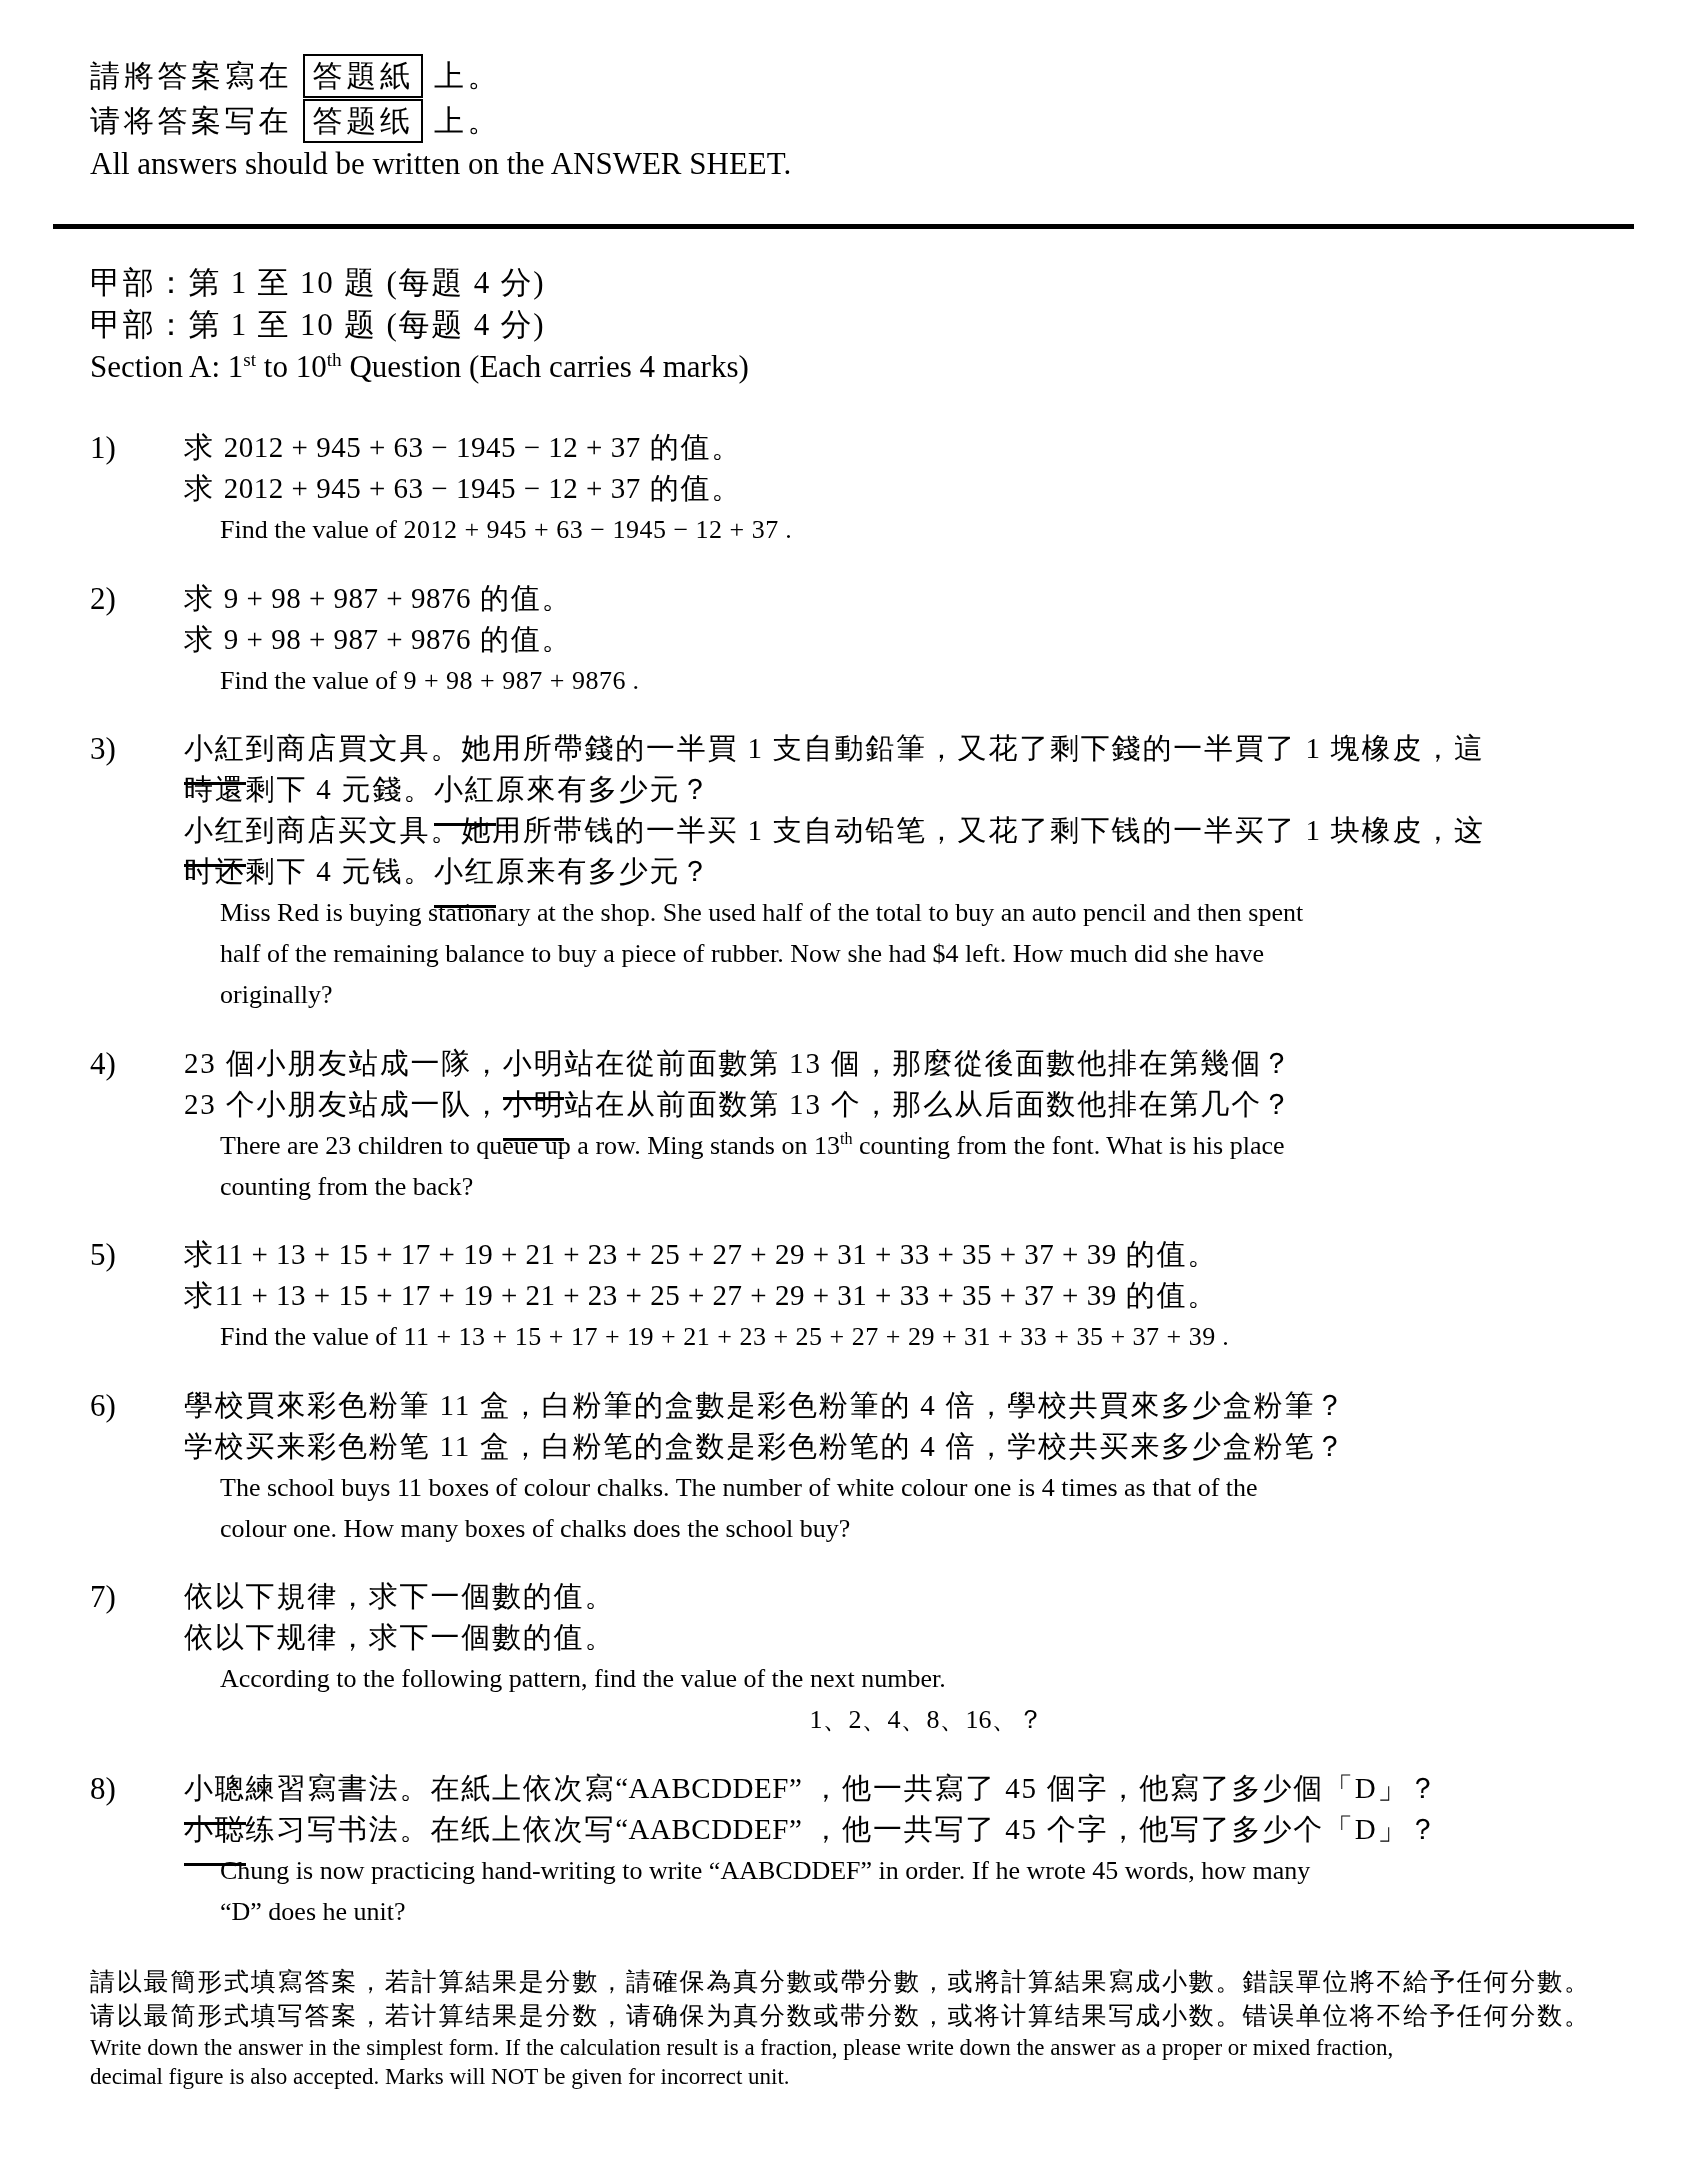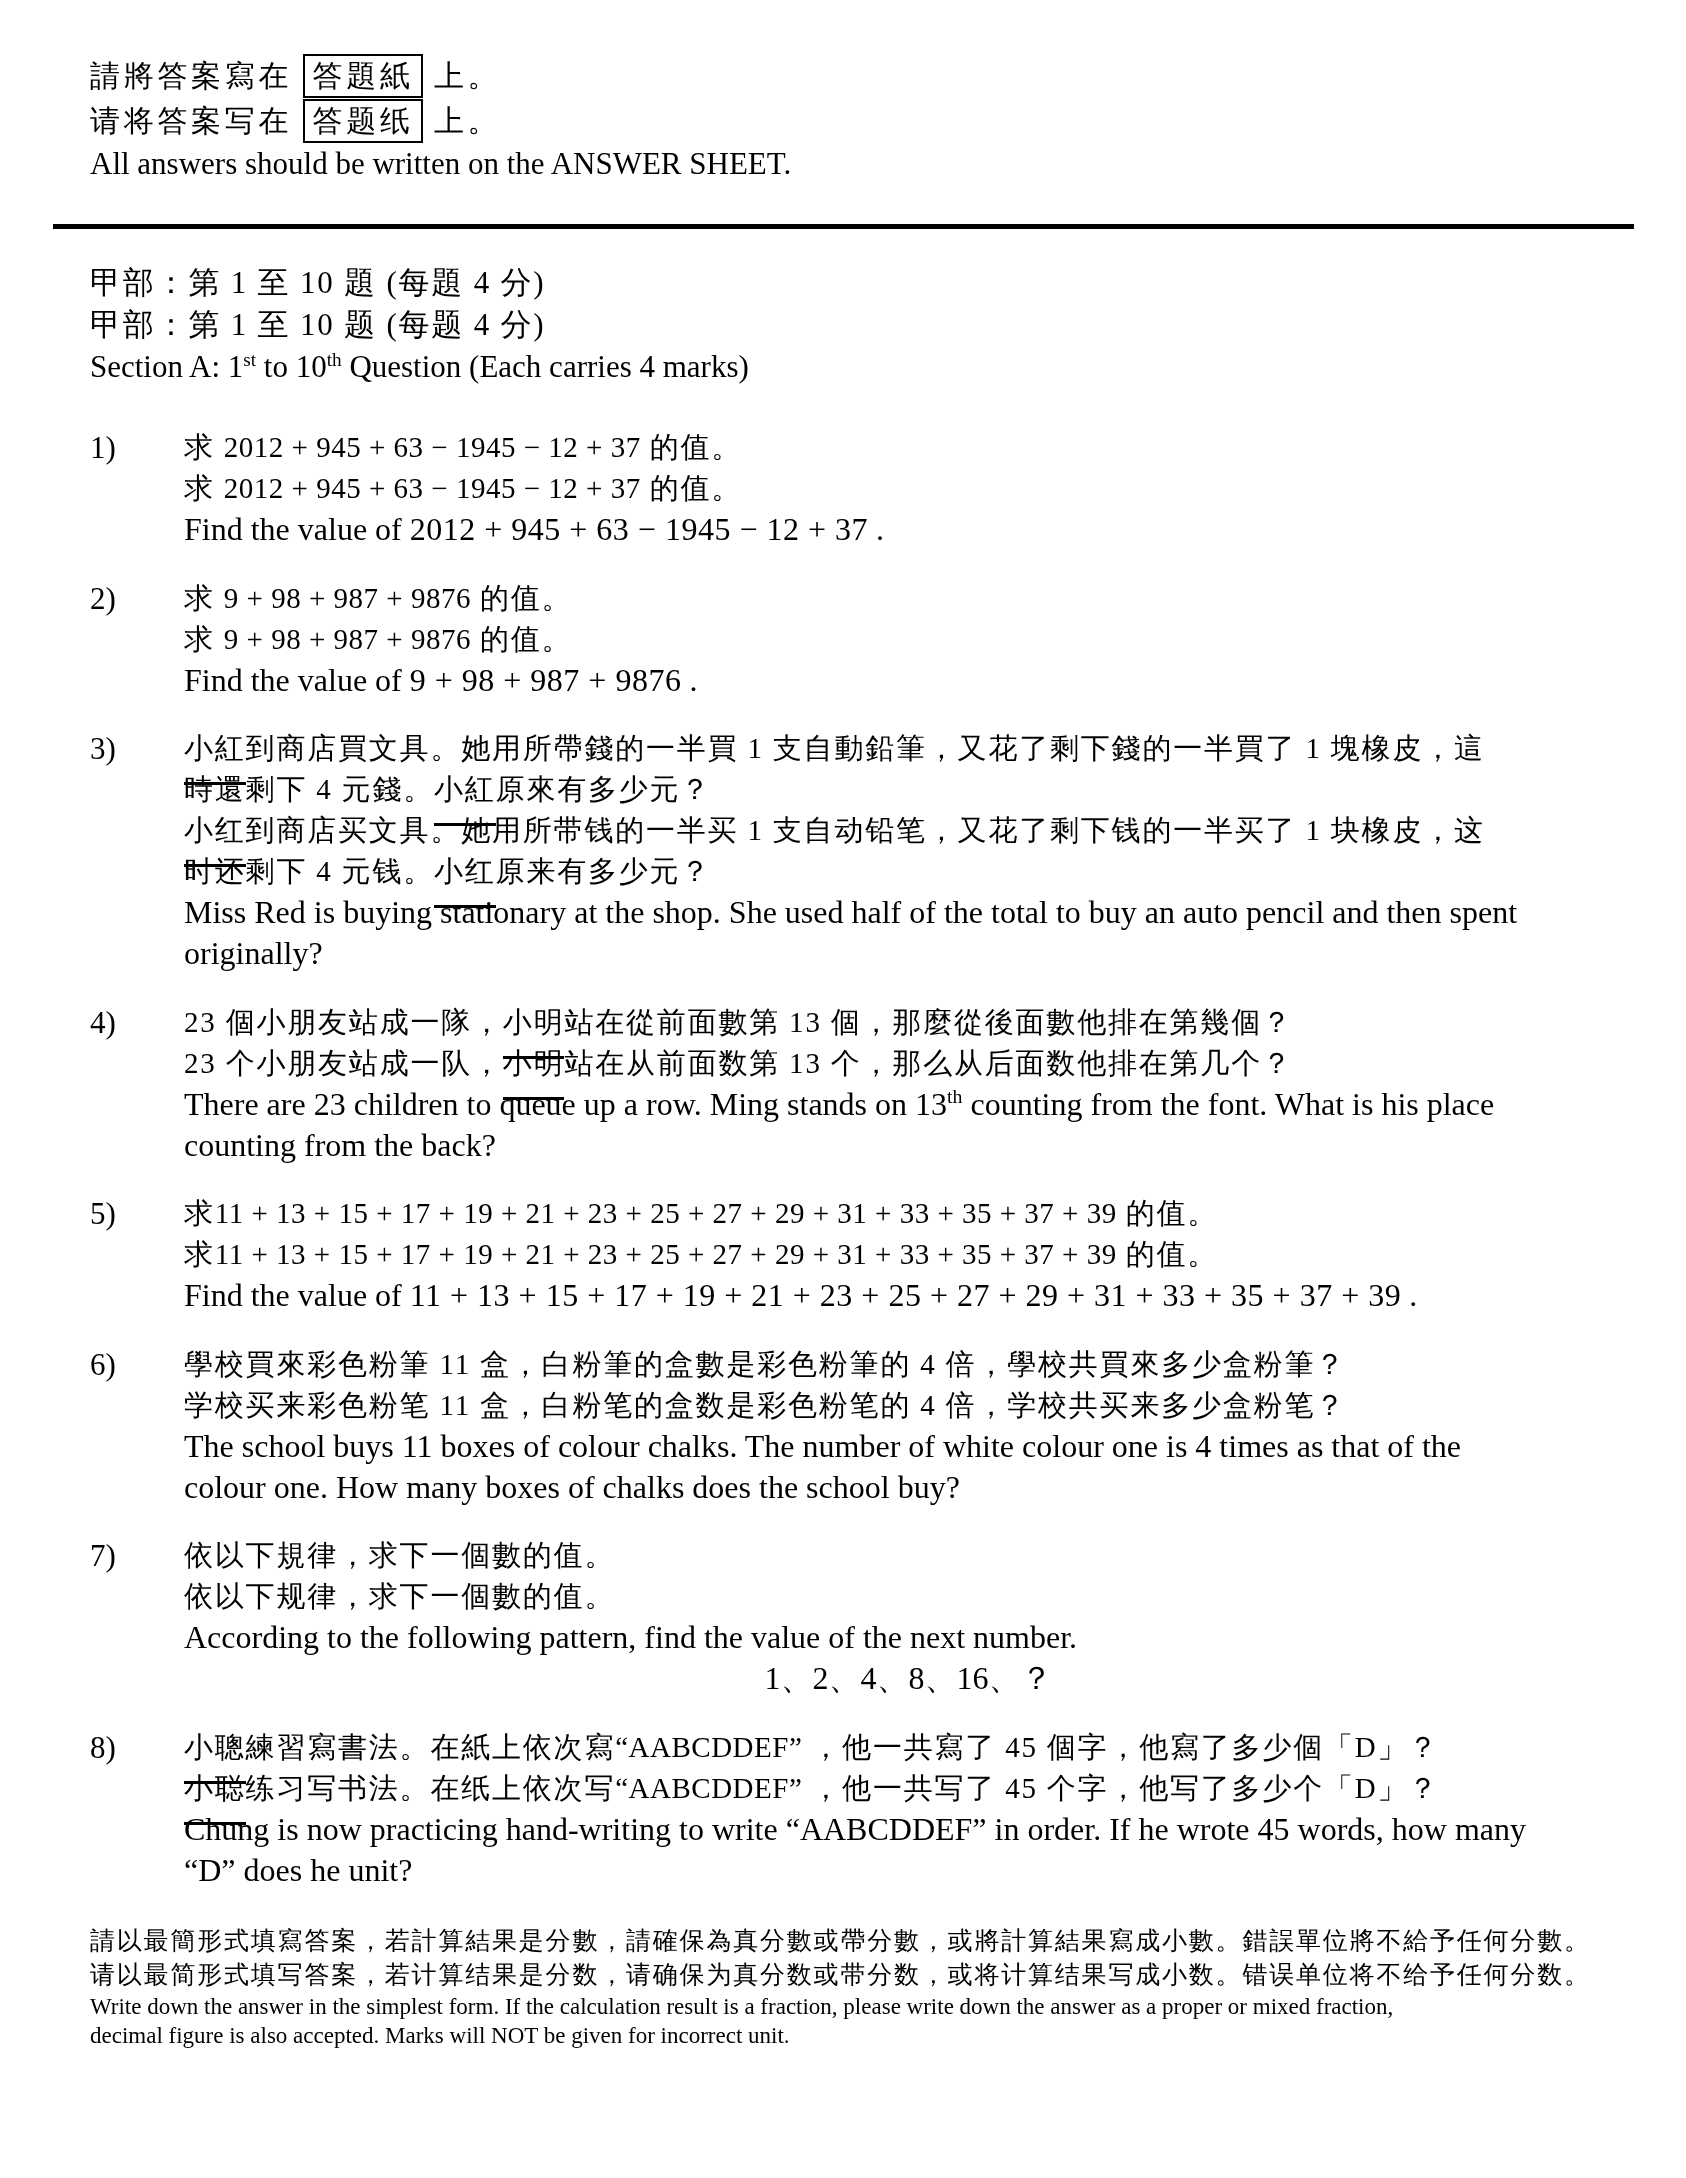--- a/index.html
+++ b/index.html
@@ -27,21 +27,21 @@
   .sec-line{font-weight:normal;font-size:31px;line-height:42px;letter-spacing:1.8px;white-space:nowrap;}
   .sec-line.en{letter-spacing:0;}
   sup{font-size:0.62em;vertical-align:super;line-height:0;}
   
   #questions{margin-top:39px;}
   .q{display:flex;margin-bottom:27.5px;}
   .qnum{width:94px;flex:0 0 94px;font-size:31px;line-height:41px;}
   .qbody{flex:1 1 auto;}
   .qline{white-space:nowrap;}
   .qline.cn{font-size:29px;line-height:41px;letter-spacing:1.8px;}
-  .qline.en{font-size:32px;line-height:41px;letter-spacing:0;}
+  .qline.en{font-size:26px;line-height:41px;letter-spacing:0;margin-left:36px;}
   .qline.center{text-align:center;white-space:normal;}
   .u{border-bottom:3.7px solid #000;padding-bottom:18px;}
   .math{letter-spacing:0.5px;}
   
   .footer{margin-top:33px;}
   .foot-line.cn{font-size:25px;line-height:34px;letter-spacing:1.8px;white-space:nowrap;}
   .foot-line.en{font-size:23px;line-height:29px;letter-spacing:0;white-space:nowrap;}
 </style>
 </head>
 <body>
@@ -84,20 +84,21 @@
         </div>
       </div>
       <div class="q">
         <div class="qnum">3)</div>
         <div class="qbody">
           <div class="qline cn"><span class="u">小紅</span><span>到商店買文具。她用所帶錢的一半買 1 支自動鉛筆，又花了剩下錢的一半買了 1 塊橡皮，這</span></div>
           <div class="qline cn"><span>時還剩下 4 元錢。</span><span class="u">小紅</span><span>原來有多少元？</span></div>
           <div class="qline cn"><span class="u">小红</span><span>到商店买文具。她用所带钱的一半买 1 支自动铅笔，又花了剩下钱的一半买了 1 块橡皮，这</span></div>
           <div class="qline cn"><span>时还剩下 4 元钱。</span><span class="u">小红</span><span>原来有多少元？</span></div>
           <div class="qline en"><span>Miss Red is buying stationary at the shop. She used half of the total to buy an auto pencil and then spent</span></div>
+          <div class="qline en"><span>half of the remaining balance to buy a piece of rubber. Now she had $4 left. How much did she have</span></div>
           <div class="qline en"><span>originally?</span></div>
         </div>
       </div>
       <div class="q">
         <div class="qnum">4)</div>
         <div class="qbody">
           <div class="qline cn"><span>23 個小朋友站成一隊，</span><span class="u">小明</span><span>站在從前面數第 13 個，那麼從後面數他排在第幾個？</span></div>
           <div class="qline cn"><span>23 个小朋友站成一队，</span><span class="u">小明</span><span>站在从前面数第 13 个，那么从后面数他排在第几个？</span></div>
           <div class="qline en"><span>There are 23 children to queue up a row. Ming stands on 13</span><sup>th</sup><span> counting from the font. What is his place</span></div>
           <div class="qline en"><span>counting from the back?</span></div>

